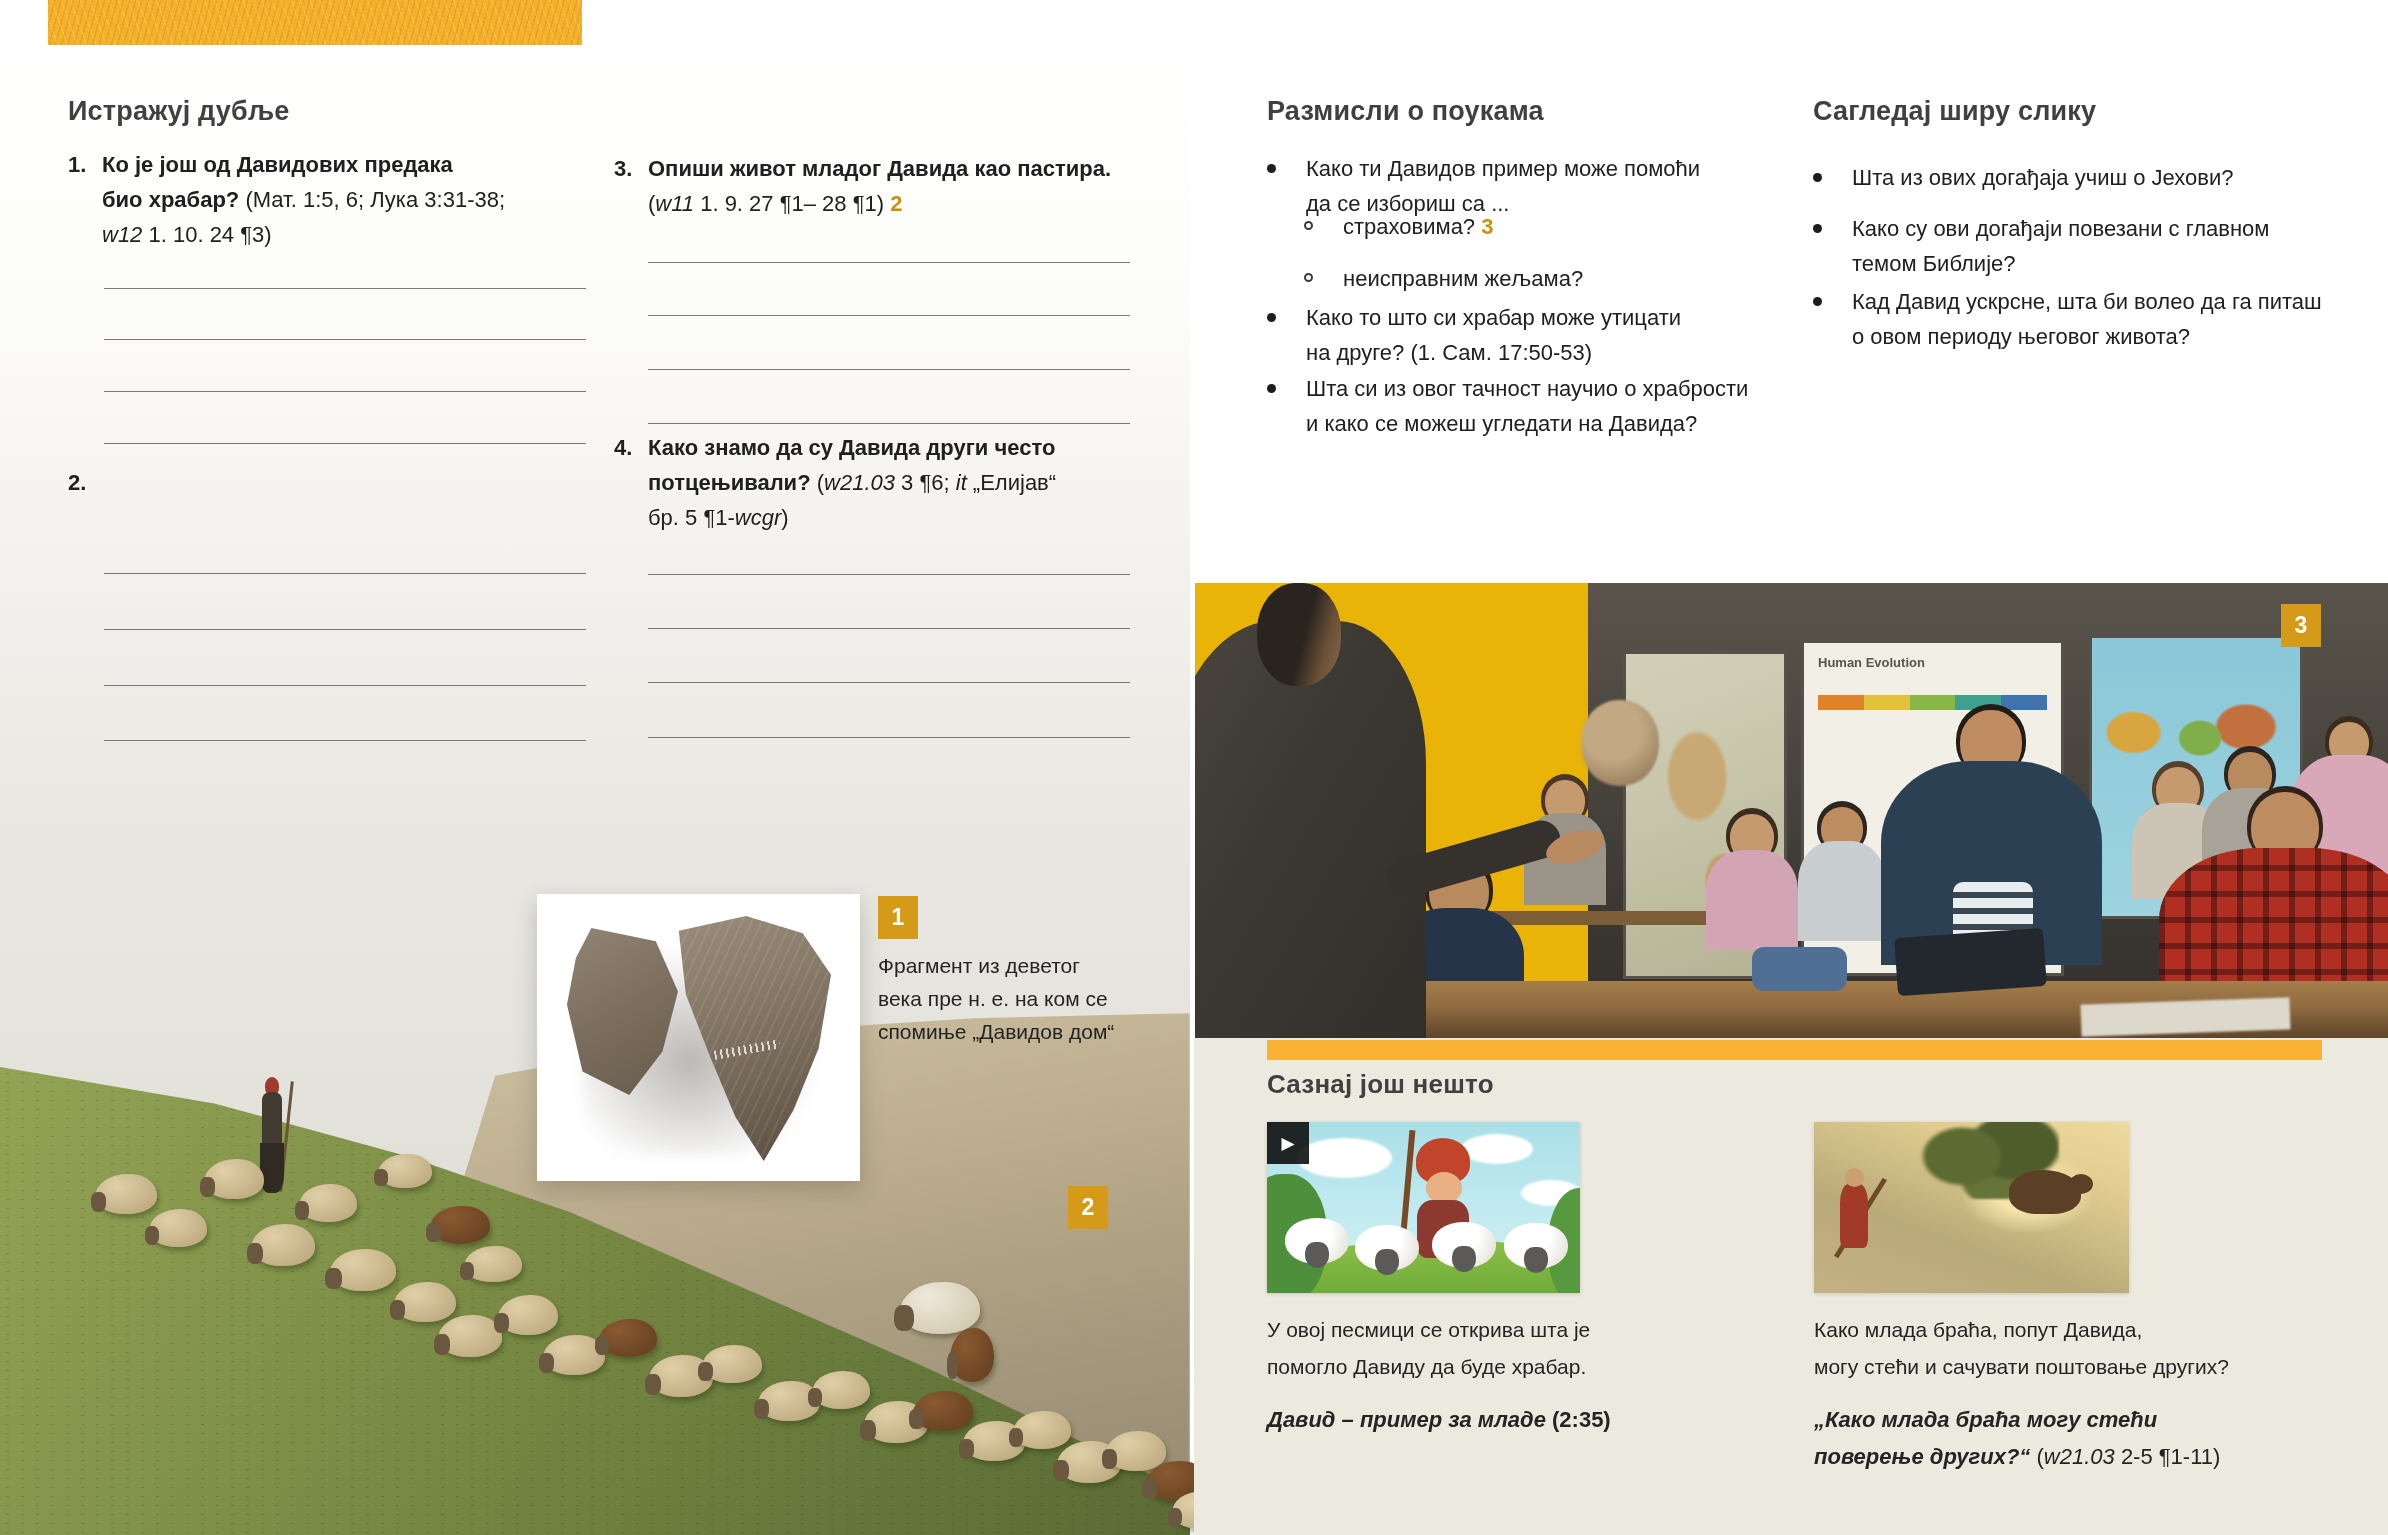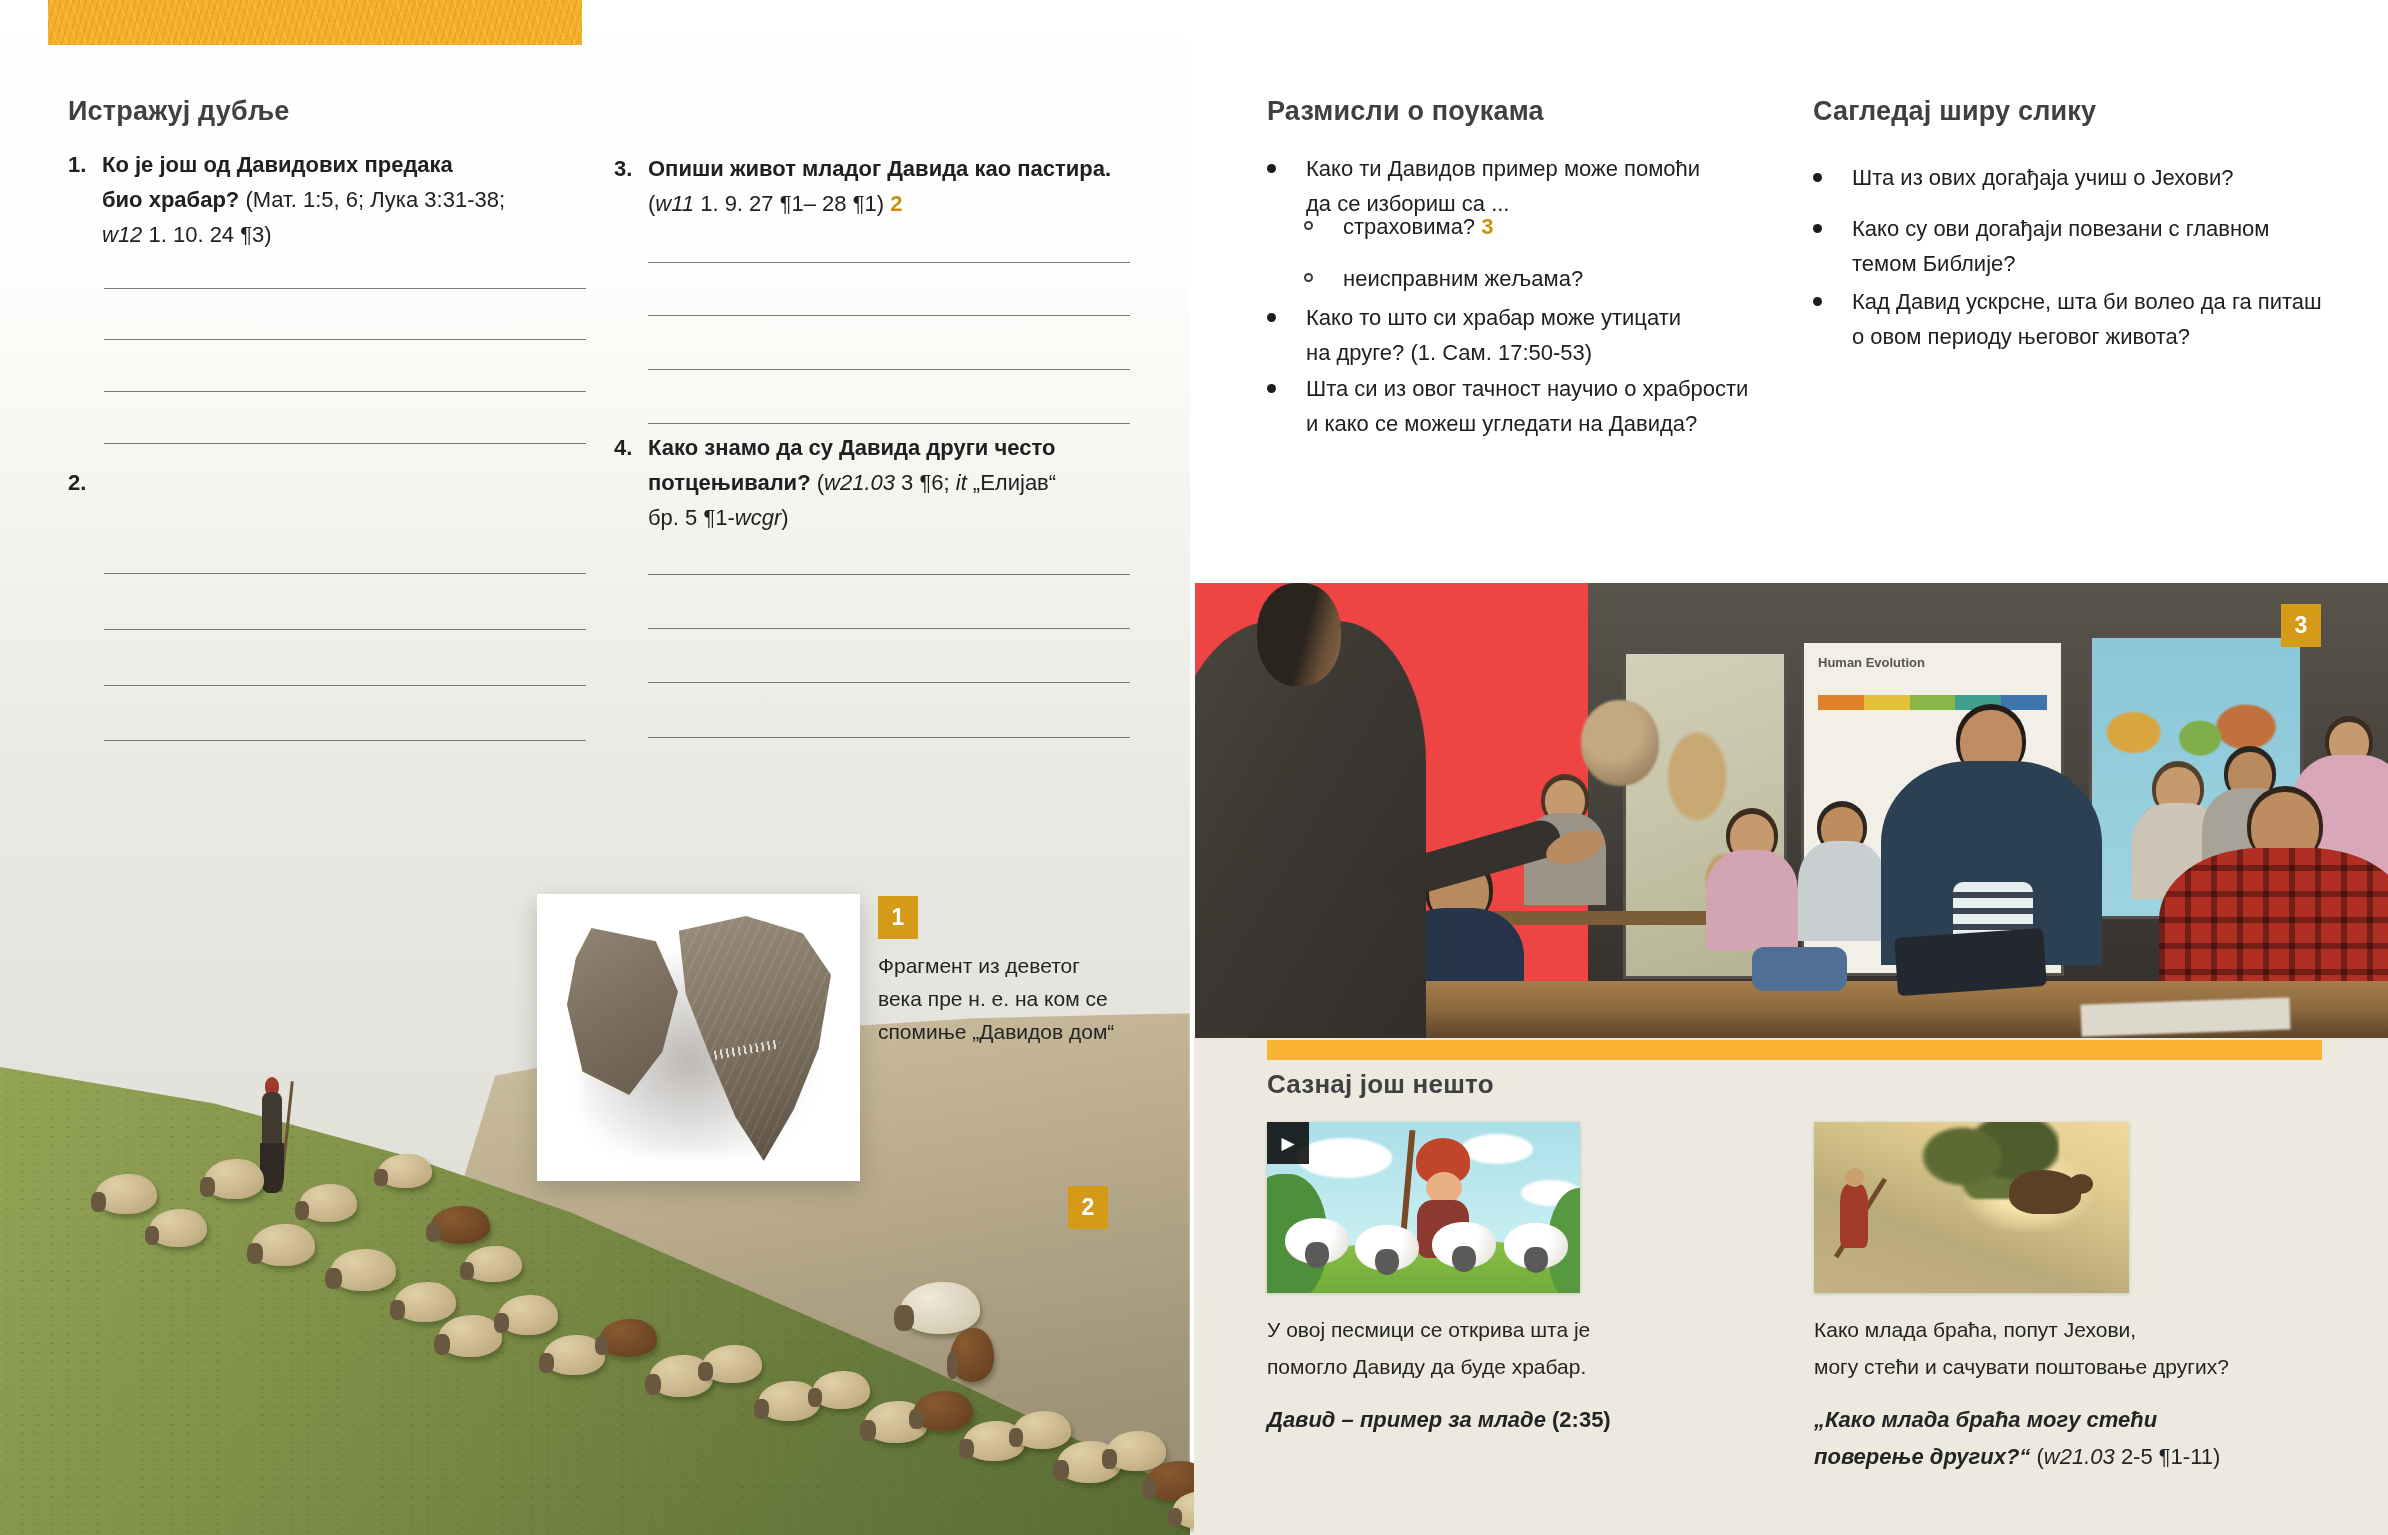--- a/index.html
+++ b/index.html
@@ -70,21 +70,21 @@
   .h-think{left:73px;top:96px}.h-big{left:619px;top:96px}
   .h-more{left:73px;top:1069px;font-size:26px}
   .bl{position:absolute;display:flex;gap:30px;font-size:22px;line-height:35px}
   .dot{width:9px;height:9px;border-radius:50%;background:#1d1d1d;margin-top:13px;flex:none}
   .circ{width:9px;height:9px;border-radius:50%;border:2px solid #3a3a3a;margin-top:12px;flex:none;background:transparent}
   .bl-1{left:73px;top:151px}.bl-s1{left:110px;top:209px}.bl-s2{left:110px;top:261px}
   .bl-2{left:73px;top:300px}.bl-3{left:73px;top:371px}
   .bl-c1{left:619px;top:160px}.bl-c2{left:619px;top:211px}.bl-c3{left:619px;top:284px}
 
   
-  .classroom{position:absolute;left:1px;top:583px;width:1193px;height:455px;overflow:hidden;background:#ef4444}
+  .classroom{position:absolute;left:1px;top:583px;width:1193px;height:455px;overflow:hidden;background:#eab308}
   .cl-wall-left{position:absolute;left:0;top:0;width:428px;height:455px;
       background:repeating-linear-gradient(95deg,rgba(255,248,230,.22) 0 34px,transparent 34px 95px),
                  linear-gradient(100deg,#ecdcba 0%,#e3cea6 28%,#cbb287 52%,#90806
 5 78%,#5c5246 100%)}
   .cl-wall-dark{position:absolute;left:393px;top:0;width:800px;height:455px;
       background:linear-gradient(180deg,#59544c 0%,#4a463f 38%,#3b3733 72%,#322e2a 100%)}
   .cl-map-eu{position:absolute;left:428px;top:68px;width:164px;height:328px;border:3px solid #55514a;
       background:radial-gradient(60px 90px at 45% 38%,#c8a873 0 45%,transparent 52%),
                  radial-gradient(40px 55px at 62% 70%,#c2a06b 0 42%,transparent 50%),
                  linear-gradient(160deg,#d3d0b8 0%,#c4c2a6 55%,#b5b294 100%)}
@@ -469,17 +469,17 @@
       <div class="pt-tree"></div>
       <div class="pt-bear"></div>
       <div class="pt-flock"></div>
       <div class="pt-staff"></div>
       <div class="pt-shep-body"></div>
       <div class="pt-shep-head"></div>
     </div>
 
     <div class="cap cap-v"><span class="run-r">У овој песмици се открива шта је</span><br><span class="run-r">помогло Давиду да буде храбар.</span></div>
     <div class="cap cap-vt"><span class="run-bi">Давид – пример за младе</span><span class="run-b"> (2:35)</span></div>
-    <div class="cap cap-a"><span class="run-r">Како млада браћа, попут Јехови,</span><br><span class="run-r">могу стећи и сачувати поштовање других?</span></div>
+    <div class="cap cap-a"><span class="run-r">Како млада браћа, попут Давида,</span><br><span class="run-r">могу стећи и сачувати поштовање других?</span></div>
     <div class="cap cap-at"><span class="run-bi">„Како млада браћа могу стећи</span><br><span class="run-bi">поверење других?“</span><span class="run-r"> (</span><span class="run-i">w21.03</span><span class="run-r"> 2-5 ¶1-11)</span></div>
   </section>
 </div>
 
 
 </body></html>

